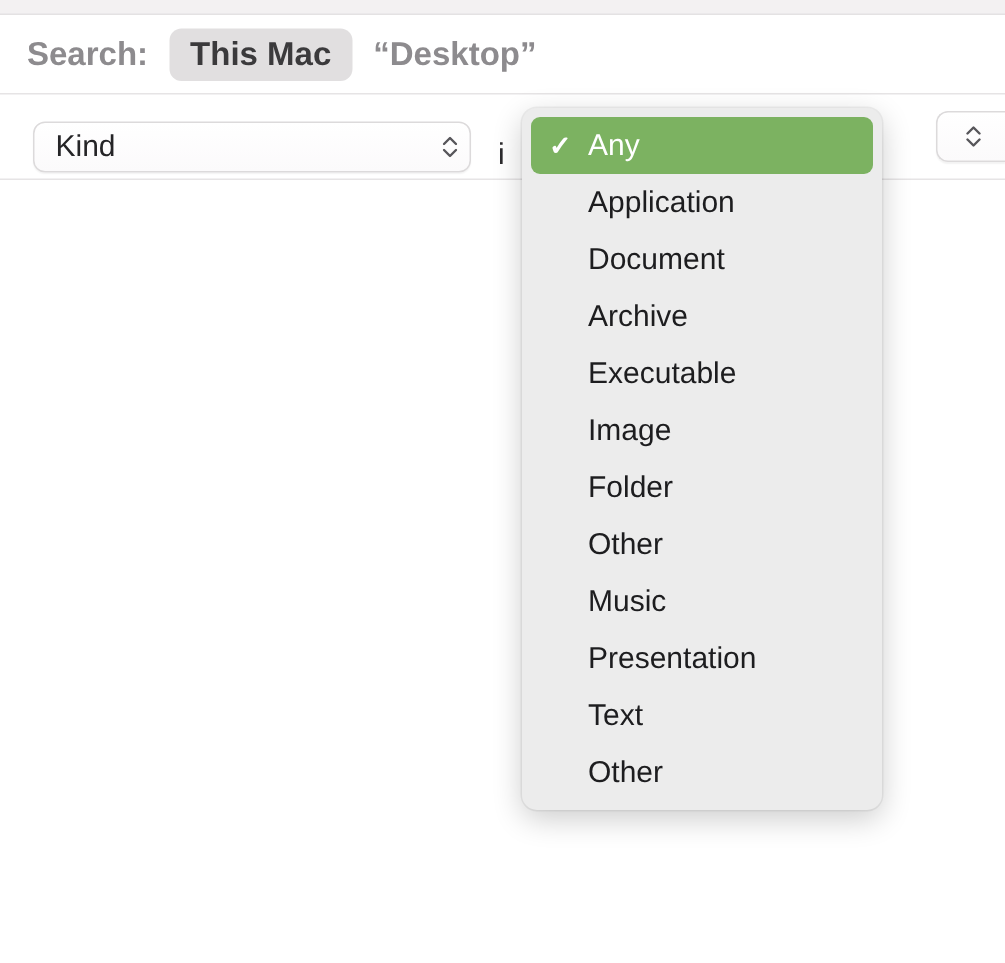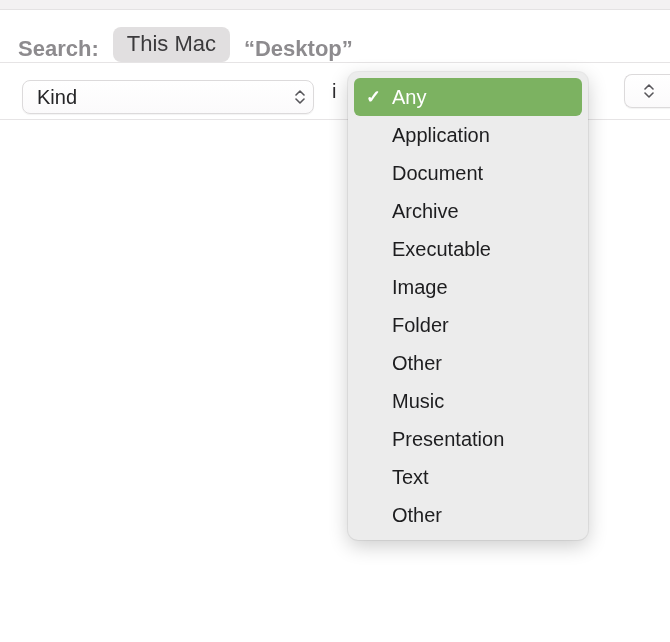--- a/index.html
+++ b/index.html
@@ -12,53 +12,53 @@
     color: #000;
   }
   .top-strip {
     height: 10px;
     background: #f3f1f2;
     border-bottom: 1px solid #e4e2e3;
   }
   .scope-bar {
     height: 52px;
     display: flex;
-    align-items: flex-end;
+    align-items: center;
     padding: 0 18px;
     gap: 14px;
     background: #ffffff;
   }
   .scope-label {
     font-size: 22px;
     font-weight: 600;
     color: #8d8b8e;
   }
   .scope-pill {
     font-size: 22px;
-    font-weight: 400;
+    font-weight: 700;
     color: #3b3a3c;
     background: #e1dfe0;
     border-radius: 8px;
     padding: 4px 14px 5px 14px;
     cursor: pointer;
   }
   .scope-alt {
     font-size: 22px;
     font-weight: 600;
     color: #8d8b8e;
     cursor: pointer;
   }
   .criteria-bar {
     height: 58px;
     border-top: 1px solid #e6e4e5;
     border-bottom: 1px solid #e6e4e5;
     background: #ffffff;
     display: flex;
-    align-items: flex-start;
-    padding: 17px 22px;
+    align-items: flex-end;
+    padding: 4px 22px;
     gap: 18px;
     position: relative;
   }
   .popup-button {
     width: 292px;
     height: 34px;
     border: 1px solid #dcdadb;
     border-radius: 8px;
     background: linear-gradient(#ffffff, #fbfafb);
     box-shadow: 0 1px 1px rgba(0,0,0,0.05);

